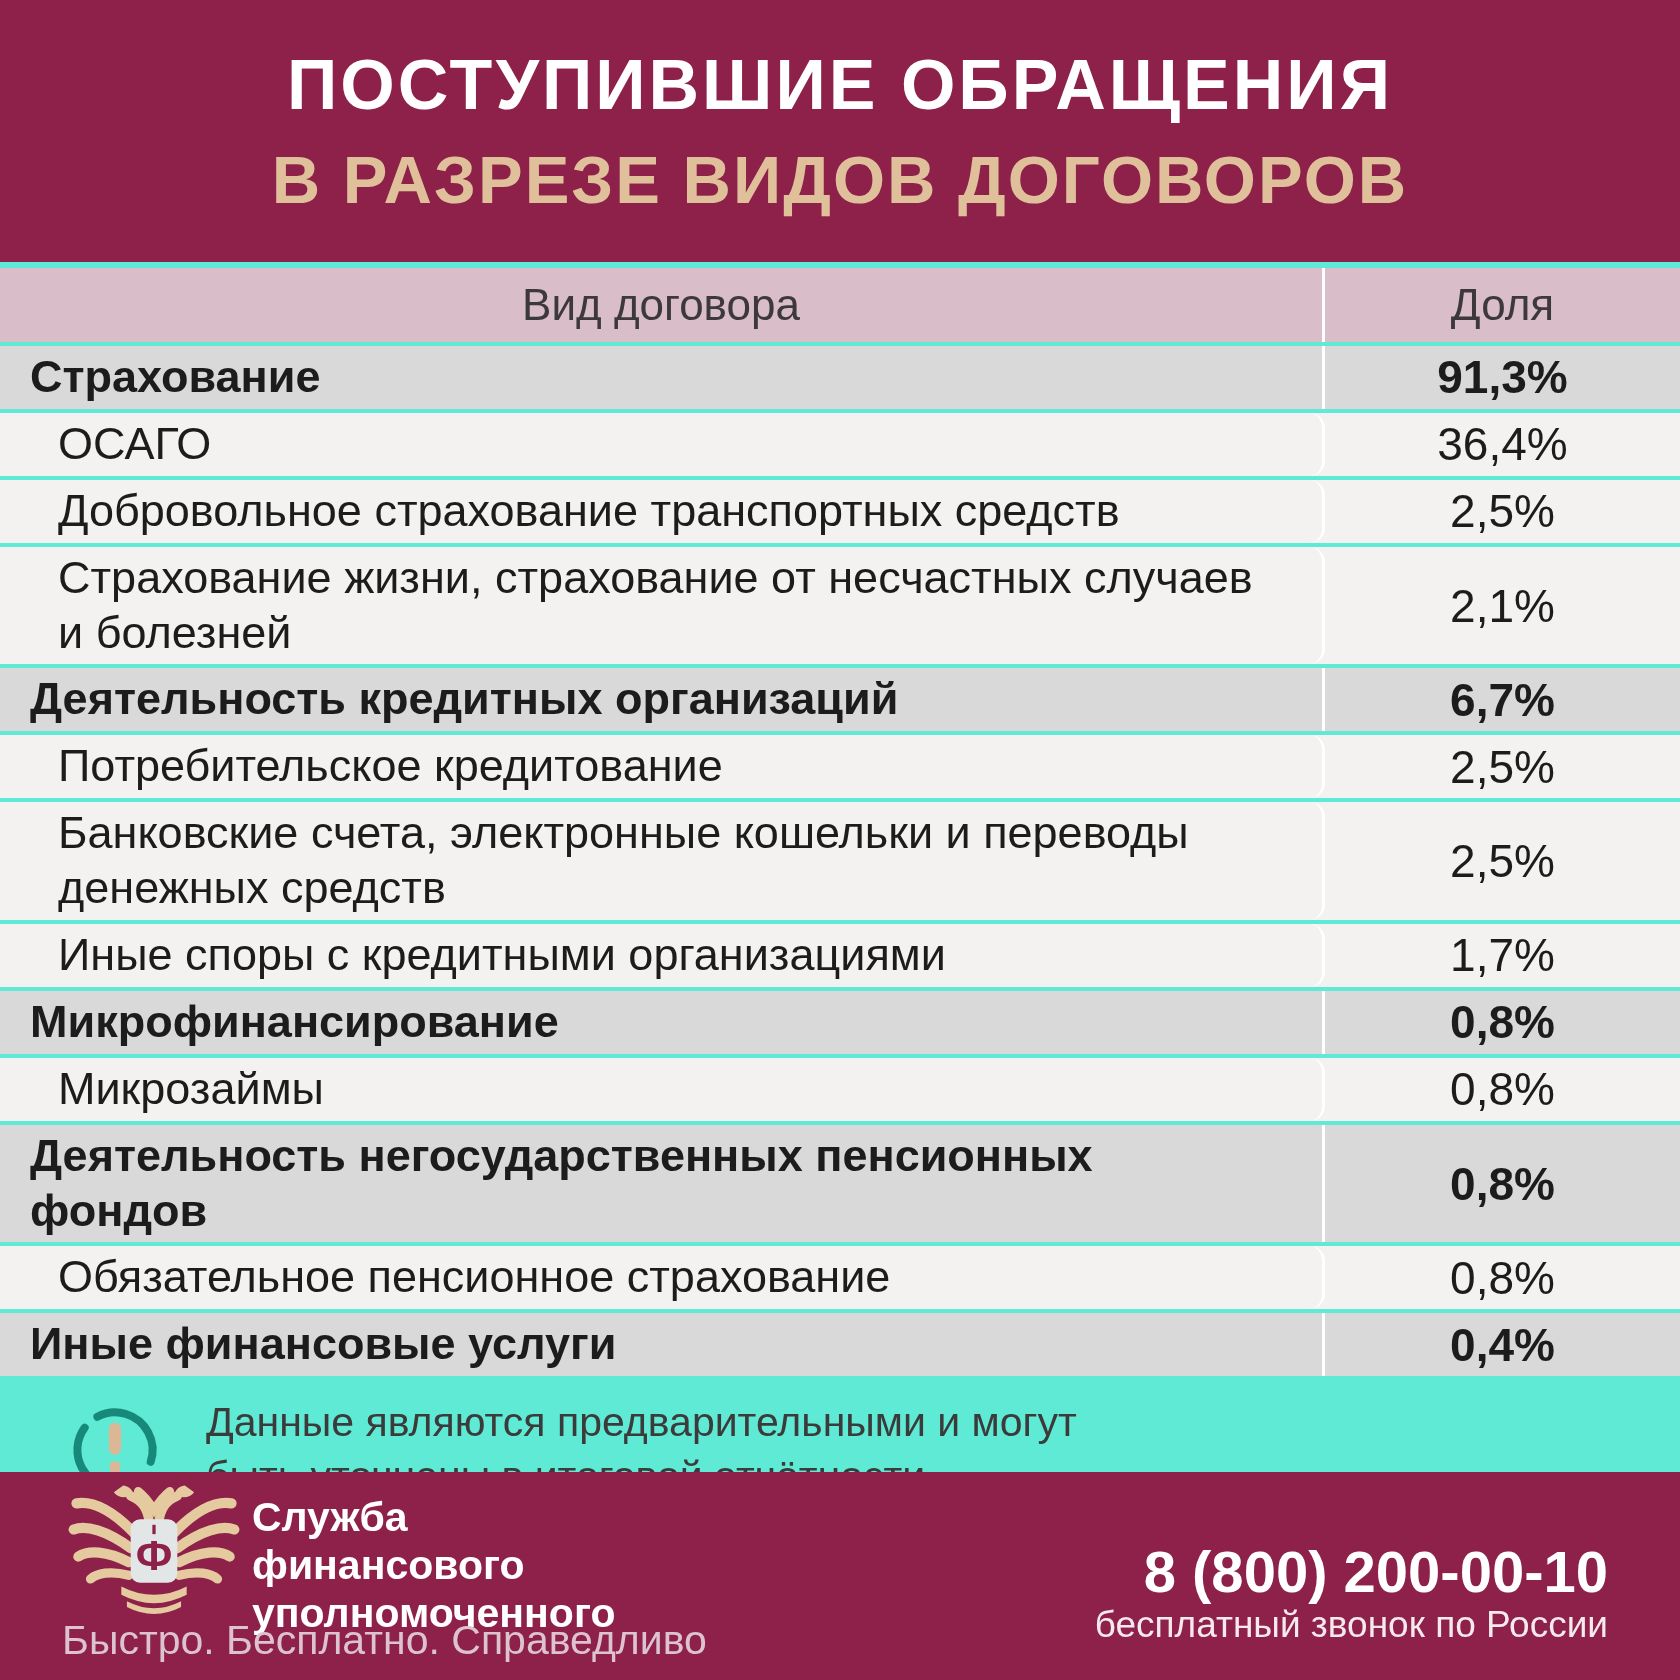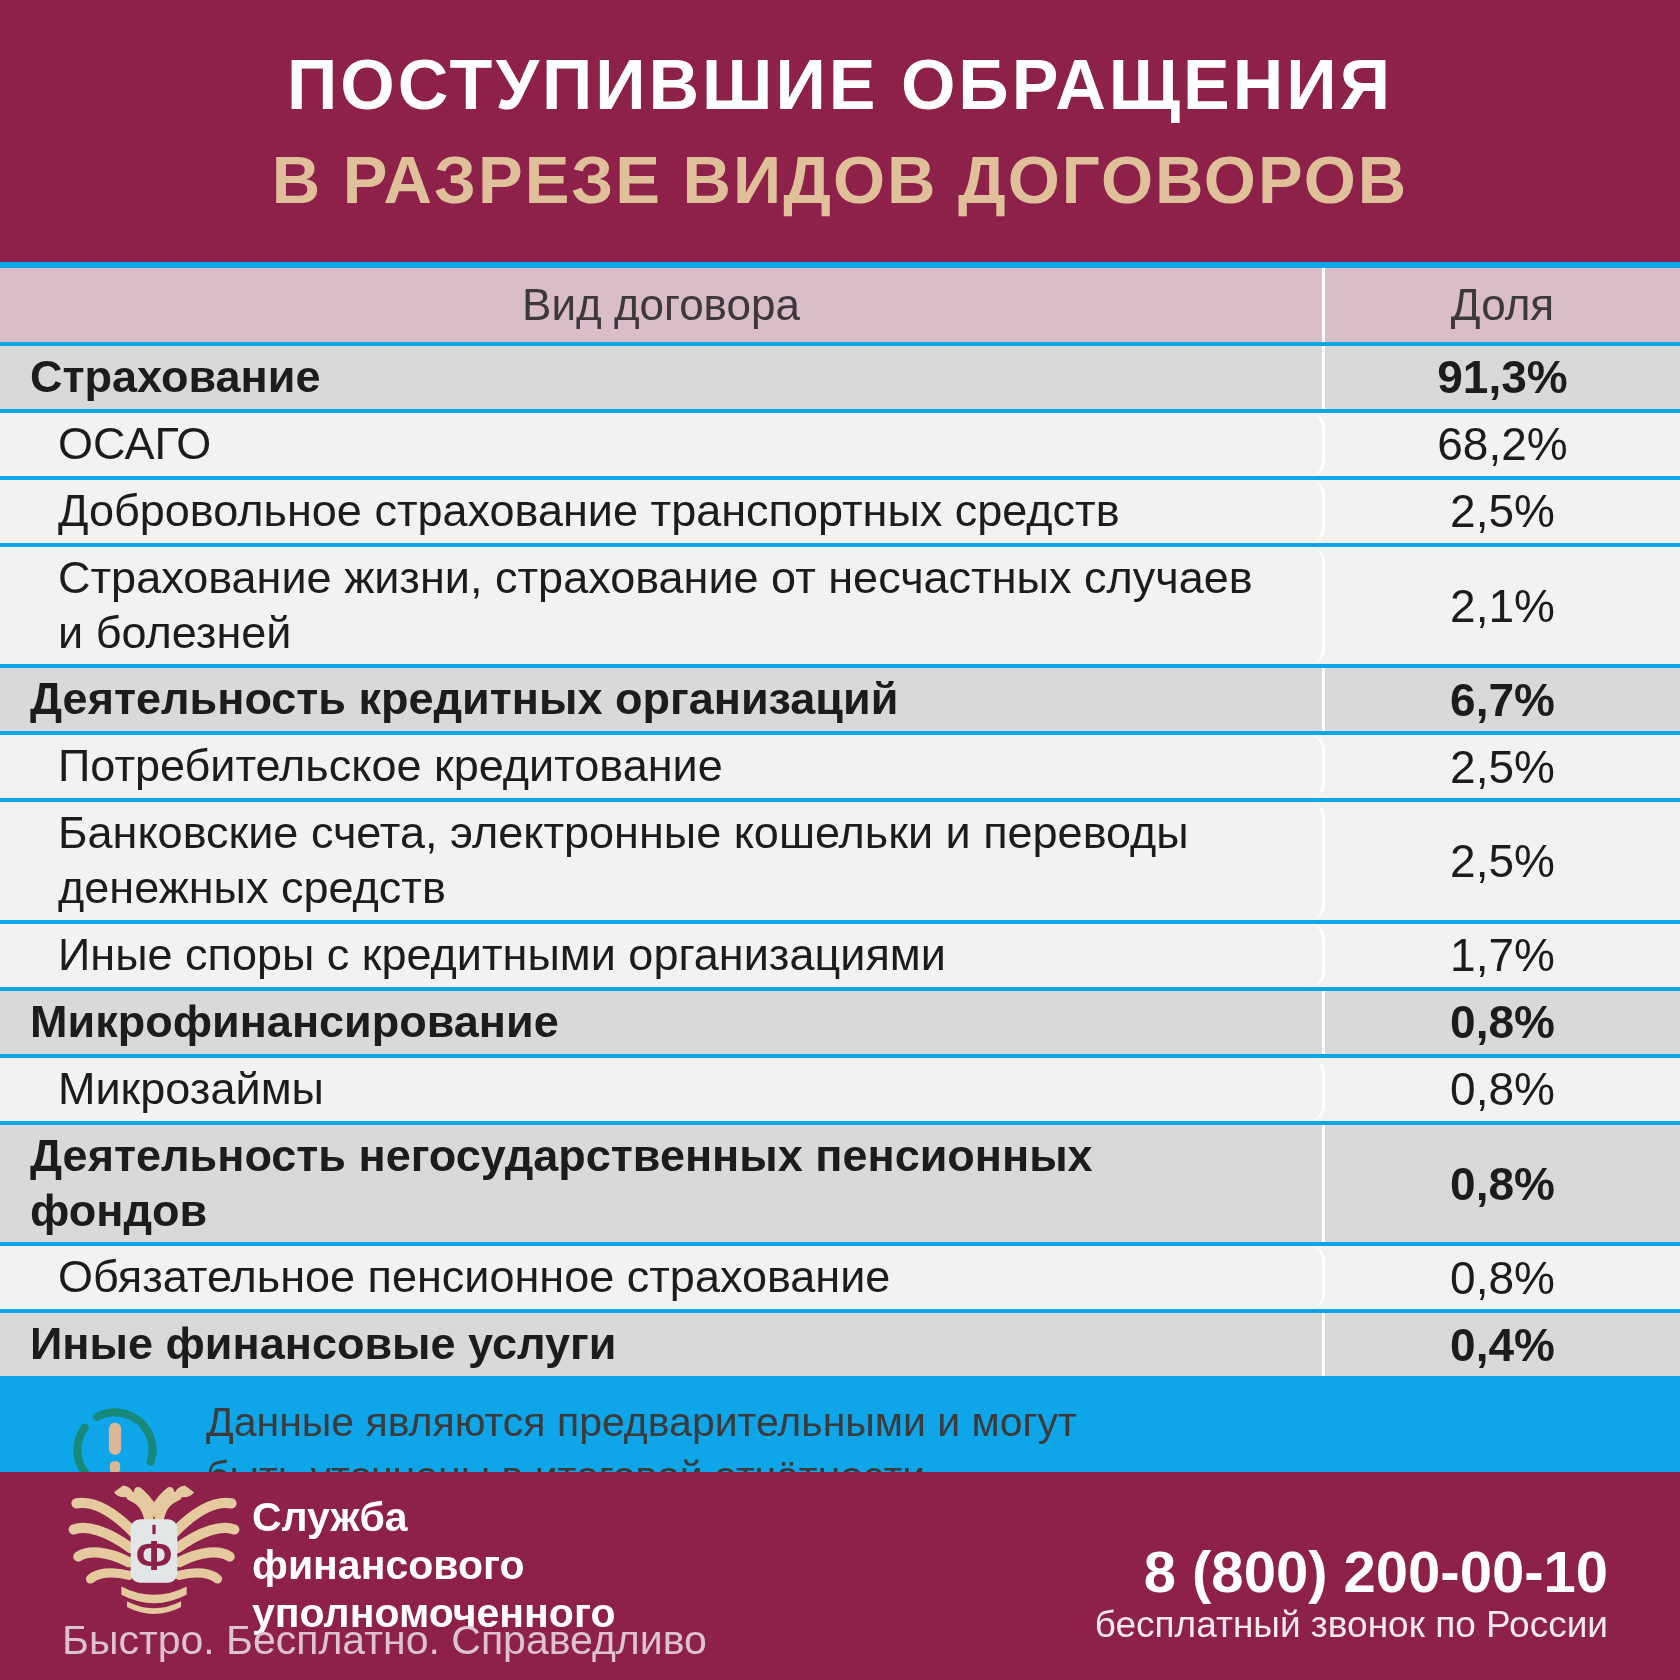--- a/index.html
+++ b/index.html
@@ -1,20 +1,20 @@
 <!DOCTYPE html>
 <html lang="ru"><head>
 <meta charset="utf-8">
 <style>
   * { margin:0; padding:0; box-sizing:border-box; }
   html,body { background:#ffffff; }
   .page {
     position:relative;
     width:1680px; height:1680px;
-    background:#0ea5e9;
+    background:#5eead4;
     overflow:hidden;
     font-family:"Liberation Sans", sans-serif;
     color:#1c1c1c;
   }
 
   
   .title-block {
     height:262px;
     background:#8E2149;
     display:flex; flex-direction:column;
@@ -124,21 +124,21 @@
       <div class="col-label">Вид договора</div>
       <div class="col-value">Доля</div>
     </div>
     <div>
         <div class="trow category">
           <div class="label">Страхование</div>
           <div class="value">91,3%</div>
         </div>
         <div class="trow sub">
           <div class="label">ОСАГО</div>
-          <div class="value">68,2%</div>
+          <div class="value">36,4%</div>
         </div>
         <div class="trow sub">
           <div class="label">Добровольное страхование транспортных средств</div>
           <div class="value">2,5%</div>
         </div>
         <div class="trow sub">
           <div class="label">Страхование жизни, страхование от несчастных случаев
 и болезней</div>
           <div class="value">2,1%</div>
         </div>

